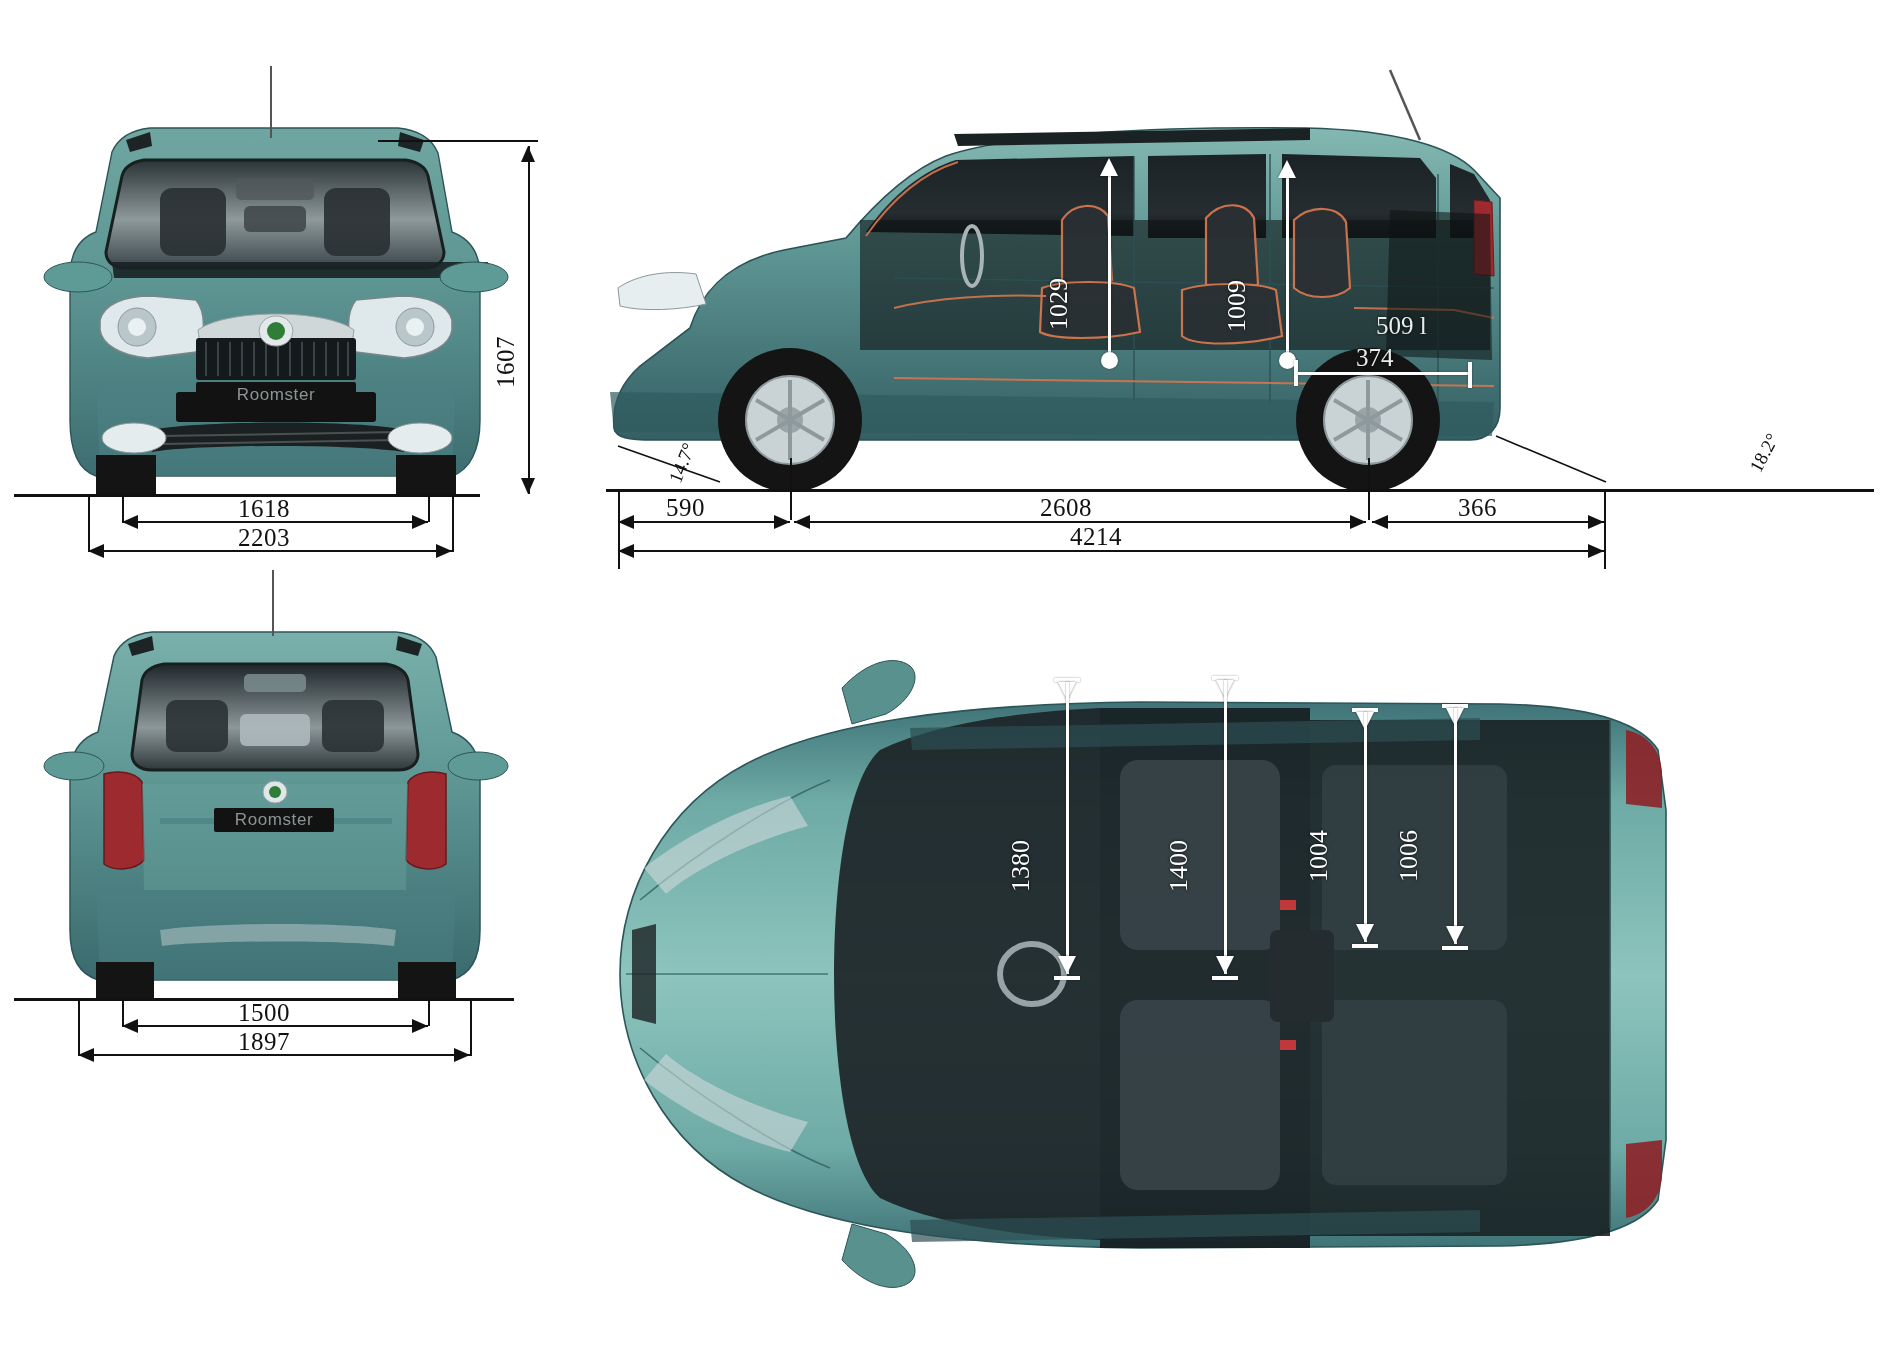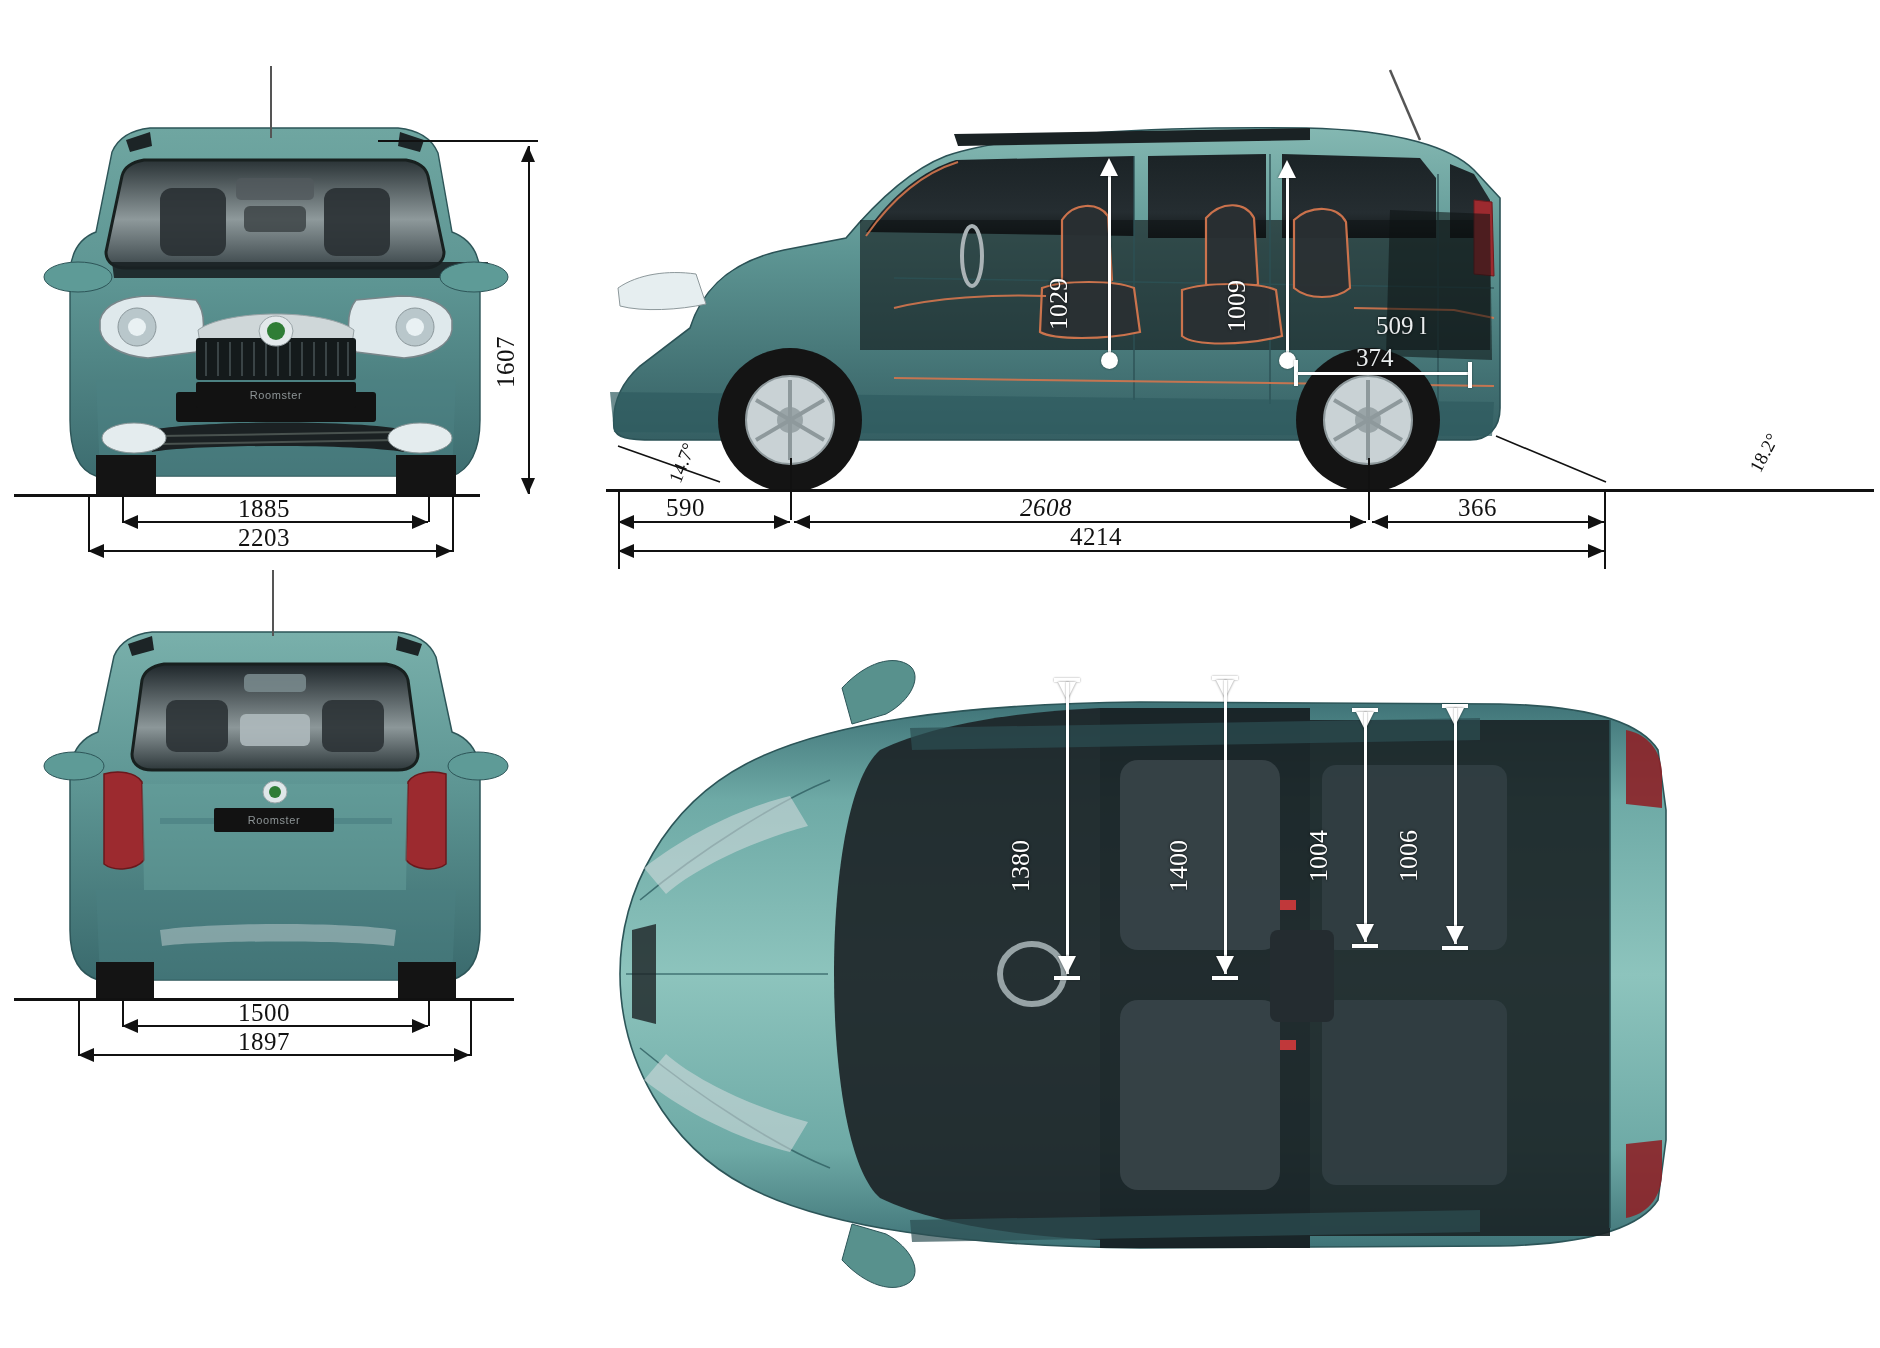--- a/index.html
+++ b/index.html
@@ -28,21 +28,21 @@
   .wcap{position:absolute;background:#fff;height:4px;width:26px;box-shadow:0 0 2px rgba(0,0,0,.45);}
   .warrU,.warrD{position:absolute;width:0;height:0;border-left:9px solid transparent;border-right:9px solid transparent;}
   .warrU{border-bottom:18px solid #fff;filter:drop-shadow(0 0 1px rgba(0,0,0,.5));}
   .warrD{border-top:18px solid #fff;filter:drop-shadow(0 0 1px rgba(0,0,0,.5));}
   .wlabel{position:absolute;color:#fff;font-size:26px;font-family:"Liberation Serif",serif;
           transform-origin:left bottom;transform:rotate(-90deg);white-space:nowrap;
           text-shadow:0 0 3px rgba(0,0,0,.9);}
 
   .antenna{position:absolute;background:#555;width:2px;}
   .plate{position:absolute;background:#121212;border-radius:2px;display:flex;align-items:center;justify-content:center;}
-  .plate span{color:#8d9496;font-size:11px;letter-spacing:.6px;font-family:"Liberation Sans",sans-serif;}
+  .plate span{color:#8d9496;font-size:17px;letter-spacing:.6px;font-family:"Liberation Sans",sans-serif;}
   .angle-lab{position:absolute;font-size:19px;font-family:"Liberation Serif",serif;color:#111;white-space:nowrap;}
   .boot-lab{position:absolute;color:#e9eced;font-size:25px;font-family:"Liberation Serif",serif;
             text-shadow:0 0 3px rgba(0,0,0,.85);white-space:nowrap;}
 </style>
 </head>
 <body>
 
 <div class="stage">
 
   <div class="view" style="left:0;top:0;width:600px;height:600px;">
@@ -135,21 +135,21 @@
     <div class="arrowU" style="left:521px;top:146px;"></div>
     <div class="arrowD" style="left:521px;top:478px;"></div>
     <div class="dimlabel v" style="left:520px;top:360px;">1607</div>
 
     
     <div class="ext" style="left:122px;top:494px;height:28px;"></div>
     <div class="ext" style="left:428px;top:494px;height:28px;"></div>
     <div class="dimline" style="left:122px;top:521px;width:306px;"></div>
     <div class="arrowL" style="left:122px;top:515px;"></div>
     <div class="arrowR" style="left:412px;top:515px;"></div>
-    <div class="dimlabel" style="left:238px;top:495px;">1885</div>
+    <div class="dimlabel" style="left:238px;top:495px;">1618</div>
 
     
     <div class="ext" style="left:88px;top:494px;height:58px;"></div>
     <div class="ext" style="left:452px;top:494px;height:58px;"></div>
     <div class="dimline" style="left:88px;top:550px;width:364px;"></div>
     <div class="arrowL" style="left:88px;top:544px;"></div>
     <div class="arrowR" style="left:436px;top:544px;"></div>
     <div class="dimlabel" style="left:238px;top:524px;">2203</div>
   </div>
 
@@ -275,21 +275,21 @@
     
     <div class="dimline" style="left:18px;top:521px;width:172px;"></div>
     <div class="arrowL" style="left:18px;top:515px;"></div>
     <div class="arrowR" style="left:174px;top:515px;"></div>
     <div class="dimlabel" style="left:66px;top:494px;">590</div>
 
     
     <div class="dimline" style="left:194px;top:521px;width:572px;"></div>
     <div class="arrowL" style="left:194px;top:515px;"></div>
     <div class="arrowR" style="left:750px;top:515px;"></div>
-    <div class="dimlabel" style="left:420px;top:494px;font-style:italic;">2608</div>
+    <div class="dimlabel" style="left:440px;top:494px;">2608</div>
 
     
     <div class="dimline" style="left:772px;top:521px;width:232px;"></div>
     <div class="arrowL" style="left:772px;top:515px;"></div>
     <div class="arrowR" style="left:988px;top:515px;"></div>
     <div class="dimlabel" style="left:858px;top:494px;">366</div>
 
     
     <div class="ext" style="left:18px;top:489px;height:80px;"></div>
     <div class="ext" style="left:1004px;top:489px;height:80px;"></div>

